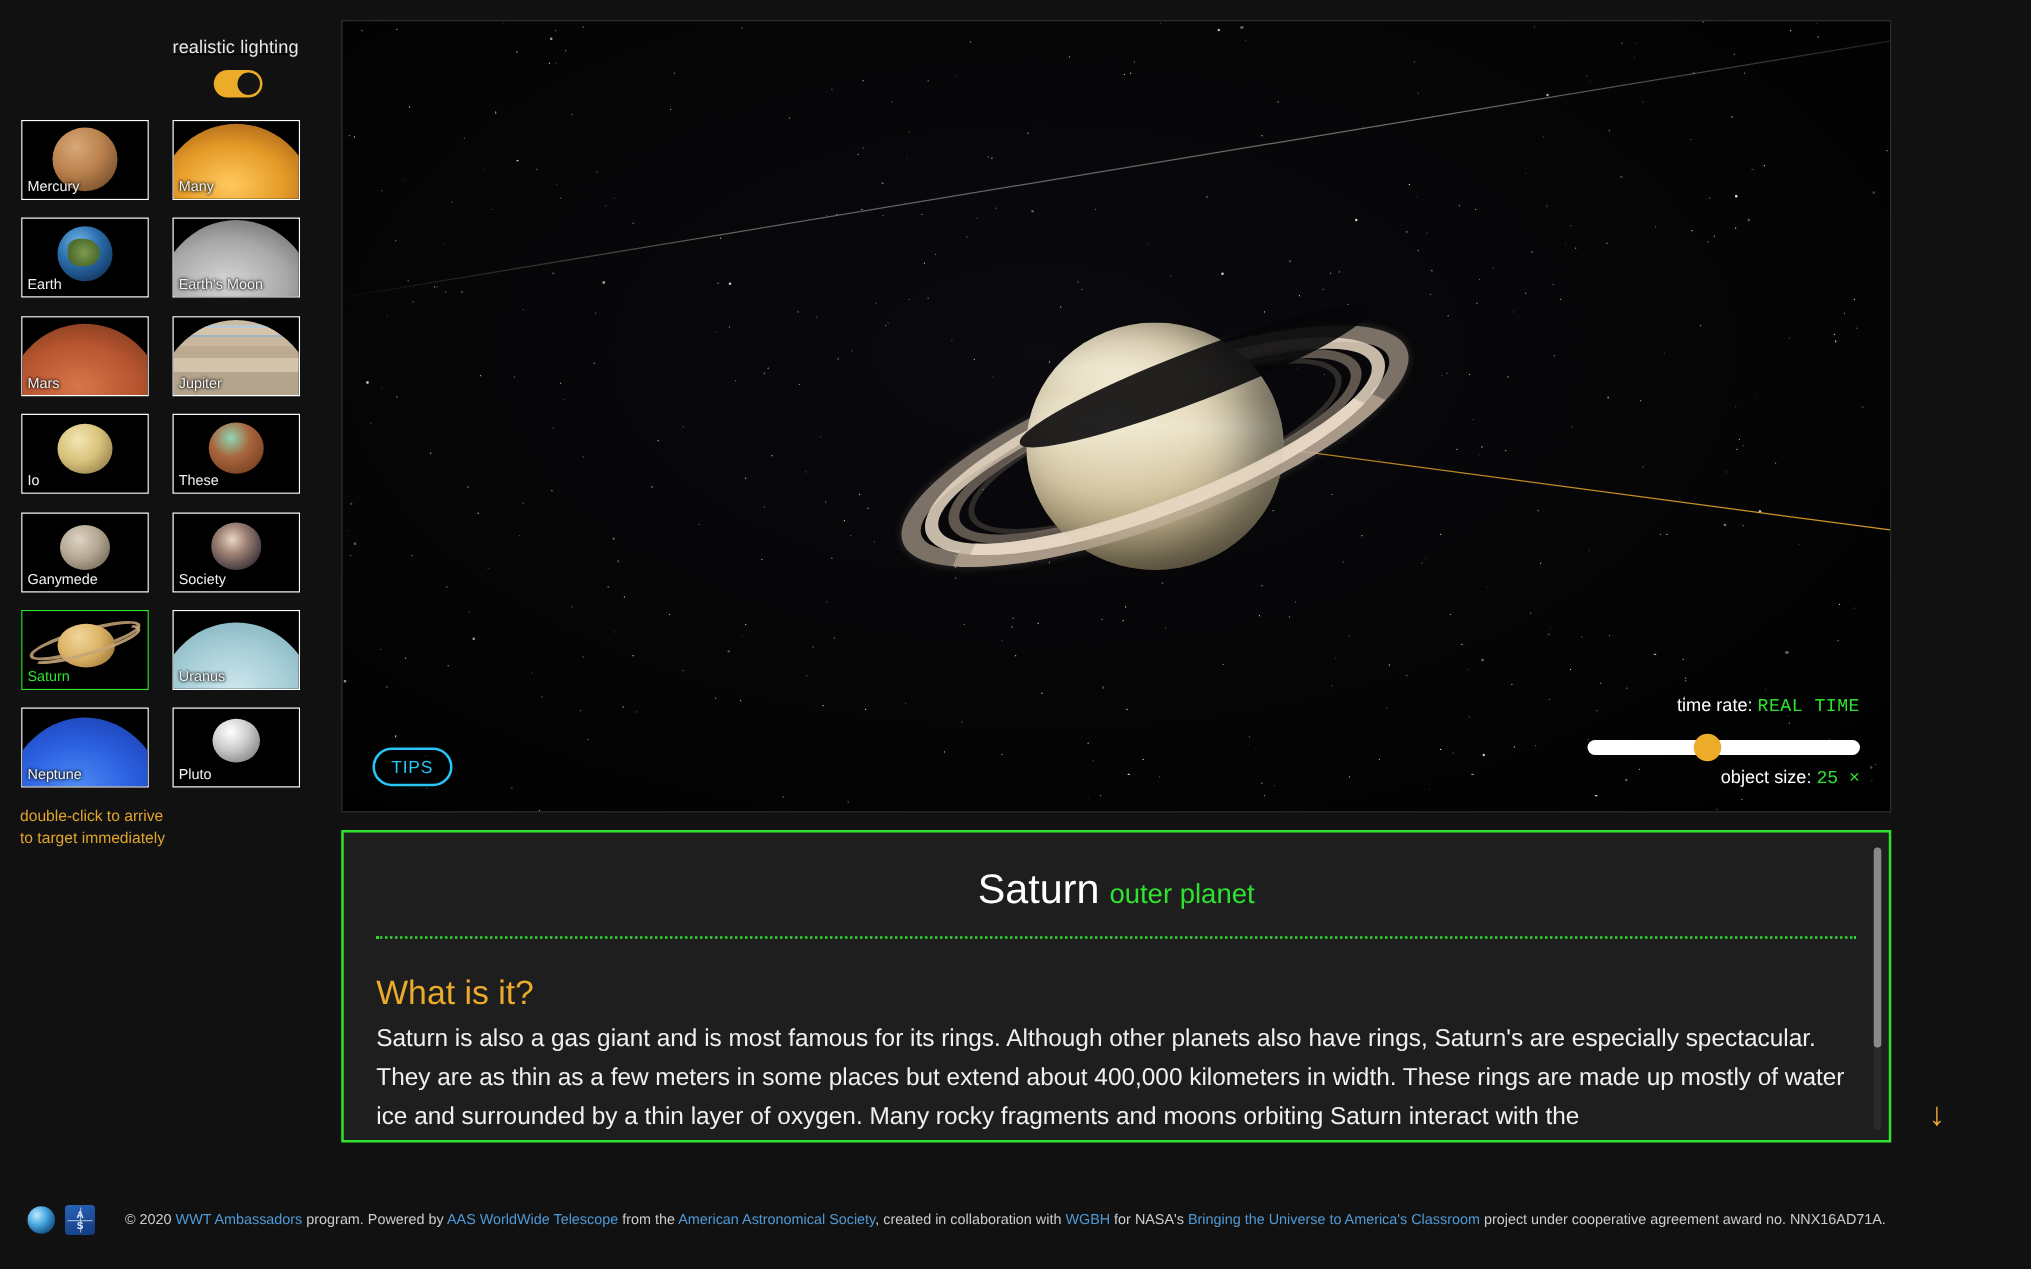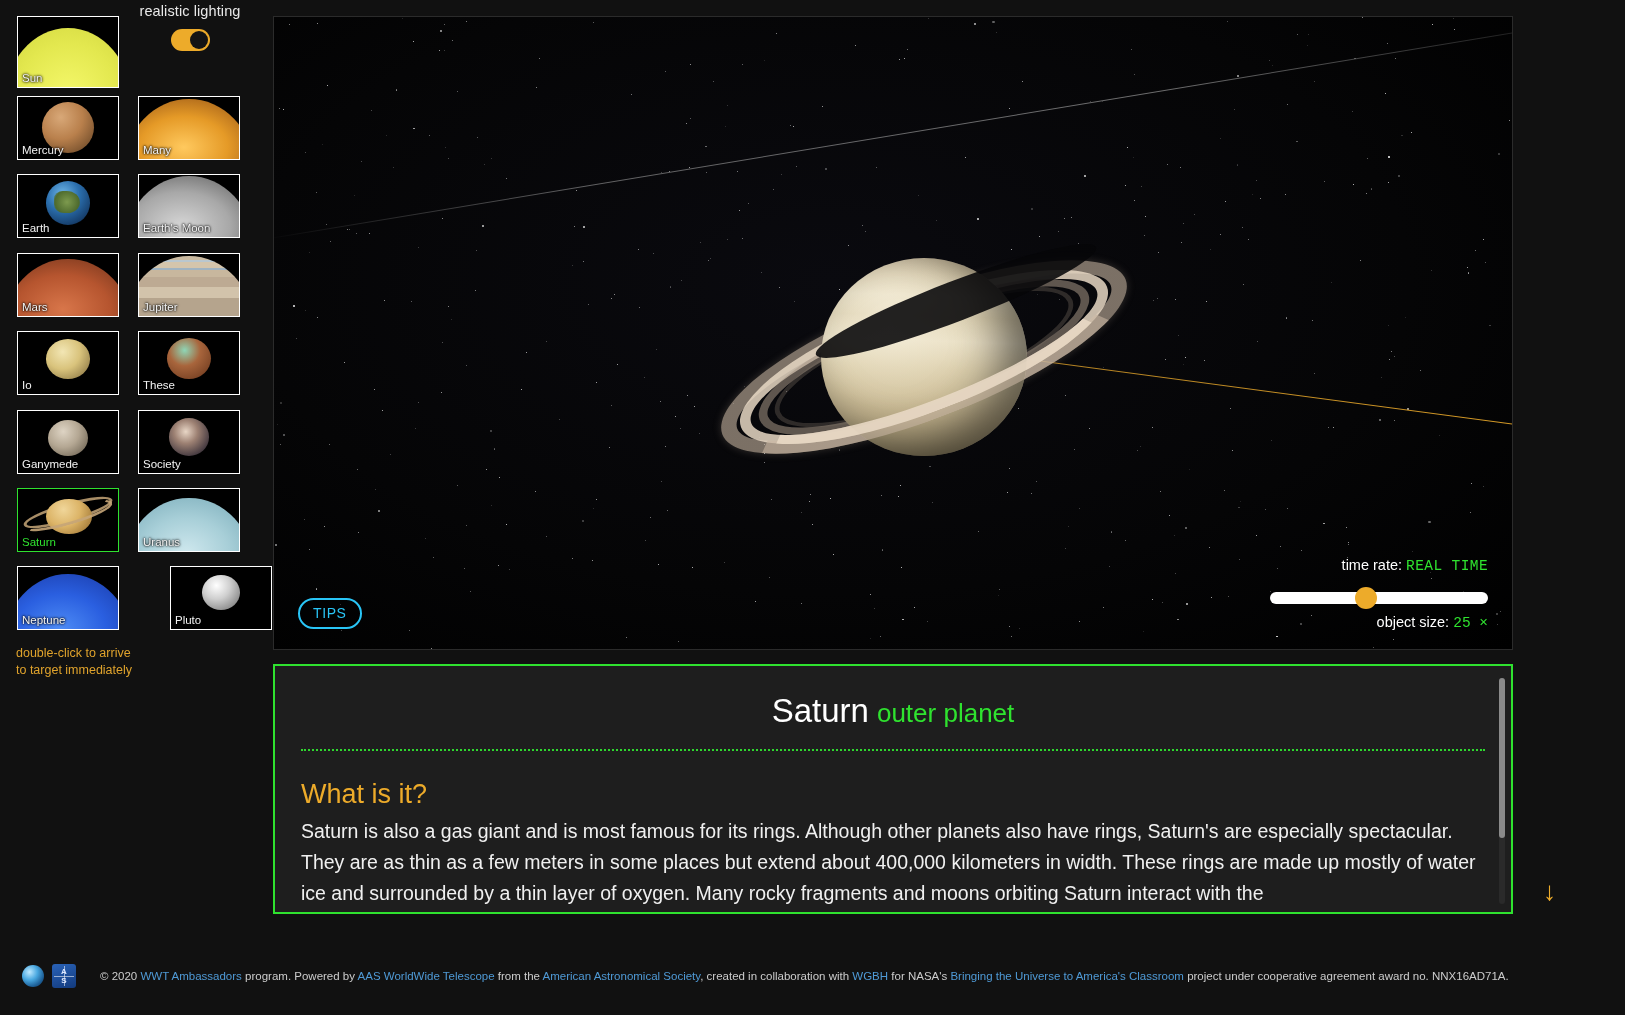--- a/index.html
+++ b/index.html
@@ -11,22 +11,22 @@
   }
   body { position: relative; }
 
   
   #sidebar {
     position: absolute; left: 0; top: 0;
     width: 272px; height: 935px;
     background: #111111;
   }
   .toggle-block {
-    position: absolute; left: 138px; top: 2px;
-    width: 104px; text-align: center;
+    position: absolute; left: 138px; top: 29px;
+    width: 104px; text-align: left; text-decoration: underline;
   }
   .toggle-label {
     color: #e8e8e8; font-size: 14.5px; letter-spacing: .1px;
     line-height: 18px; white-space: nowrap;
   }
   .toggle-switch {
     margin: 9px auto 0;
     width: 39px; height: 22px; border-radius: 11px;
     background: #edab2a; position: relative; cursor: pointer;
   }
@@ -229,21 +229,21 @@
   }
   #info-inner { padding: 20px 26px 0 26px; position: relative; height: 100%; }
   #info-title {
     text-align: center; padding-top: 6px;
     white-space: nowrap;
   }
   #info-title .name {
     color: #ffffff; font-size: 33px; font-weight: normal;
   }
   #info-title .kind {
-    color: #2fe22f; font-size: 26px; margin-left: 8px;
+    color: #2fe22f; font-size: 22px; margin-left: 8px;
   }
   #info-divider {
     margin-top: 19px;
     border-top: 2px dotted #2fe22f;
     opacity: .95;
   }
   #info-heading {
     margin-top: 28px;
     color: #edab2a; font-size: 27px; font-weight: normal;
   }
@@ -306,26 +306,20 @@
 
 <div id="sidebar">
 
   <div class="toggle-block">
     <div class="toggle-label">realistic lighting</div>
     <div class="toggle-switch">
       <div class="toggle-knob"></div>
     </div>
   </div>
 
-  <div class="tile big" style="left:17px; top:16px;">
-    <div class="tile-thumb">
-      <div class="halfdome" style="top:16%; height:108%; background:radial-gradient(ellipse at 50% 90%, #f5f86b 0%, #e3e84f 55%, #cfd43c 100%);"></div>
-    </div>
-    <span class="tile-label">Sun</span>
-  </div>
 
   <div class="tile" style="left:17px; top:96px;">
     <div class="tile-thumb">
       <div class="disc" style="left:24%; top:8%; width:52%; height:82%; background:radial-gradient(circle at 36% 30%, #d8a878 0%, #b9804c 45%, #7d5530 80%, #3d2918 100%);"></div>
     </div>
     <span class="tile-label">Mercury</span>
   </div>
 
   <div class="tile" style="left:138px; top:96px;">
     <div class="tile-thumb">
@@ -407,21 +401,21 @@
     <span class="tile-label">Uranus</span>
   </div>
 
   <div class="tile" style="left:17px; top:566px;">
     <div class="tile-thumb">
       <div class="halfdome" style="top:12%; height:114%; background:radial-gradient(ellipse at 44% 78%, #4e8cf5 0%, #2a5fe0 45%, #1c3fae 85%, #0d1f5e 100%);"></div>
     </div>
     <span class="tile-label">Neptune</span>
   </div>
 
-  <div class="tile" style="left:138px; top:566px;margin-left:32px;">
+  <div class="tile" style="left:138px; top:566px;">
     <div class="tile-thumb">
       <div class="disc" style="left:31%; top:13%; width:38%; height:56%; background:radial-gradient(circle at 38% 30%, #ffffff 0%, #cfcfcf 40%, #8d8d8d 78%, #3a3a3a 100%);"></div>
     </div>
     <span class="tile-label">Pluto</span>
   </div>
 
   <div class="hint">
     <div>double-click to arrive</div>
     <div>to target immediately</div>
   </div>

